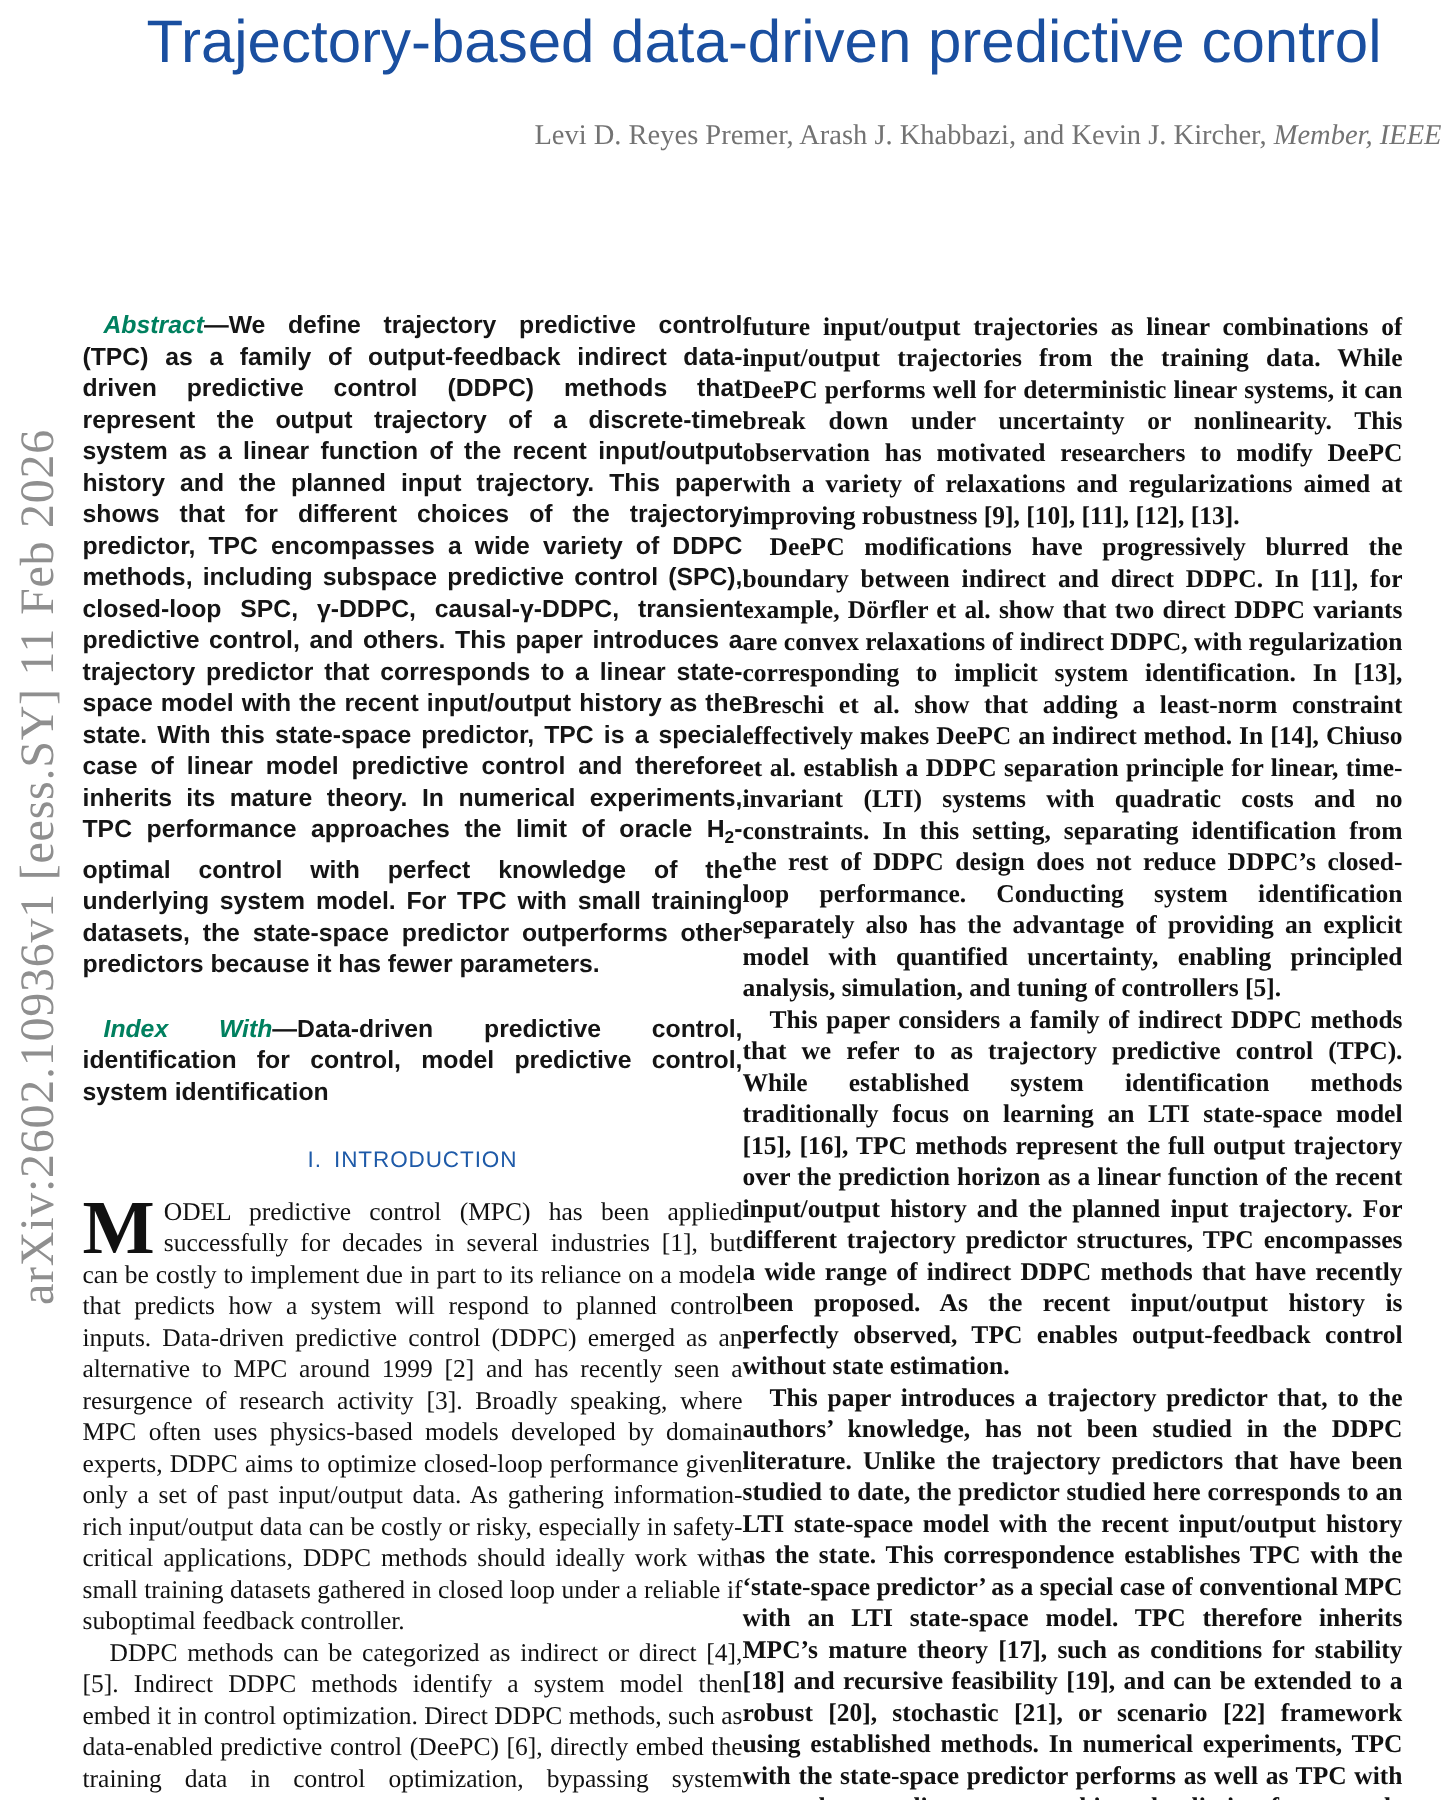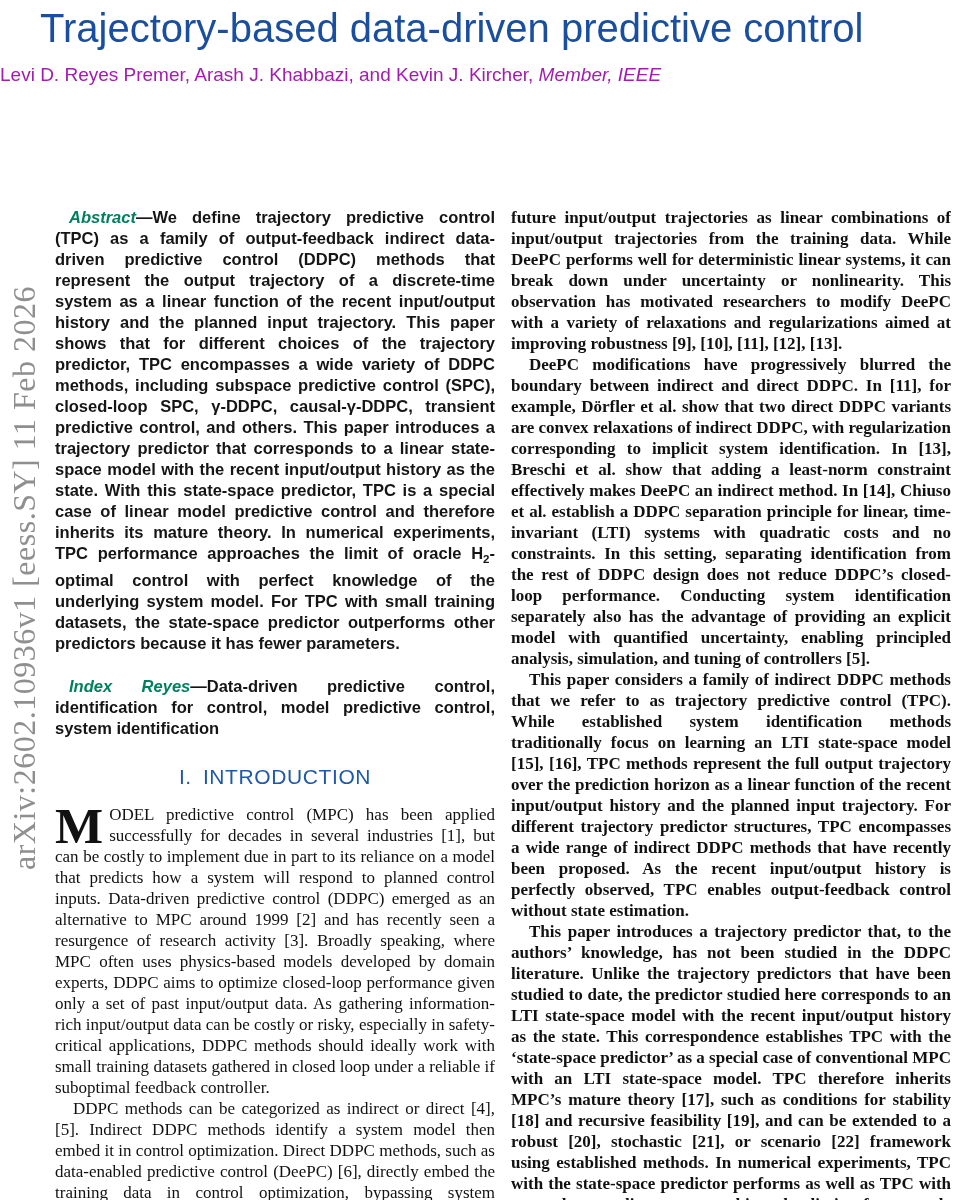--- a/index.html
+++ b/index.html
@@ -16,42 +16,41 @@
     left: -313px; top: 557px;
     width: 680px; height: 42px;
     transform: rotate(-90deg);
     text-align: center;
     font-family: "Liberation Serif", serif;
     font-size: 32px;
     color: #8f8f8f;
     letter-spacing: 0.5px;
     white-space: nowrap;
   }
-  header { position: absolute; top: 0; left: 0; right: 0; text-align: left; }
+  header { position: absolute; top: 0; left: 0; right: 0; text-align: right; }
   .title {
     margin: 6px 40px 0 40px;
     font-family: "Liberation Sans", sans-serif;
     font-weight: normal;
     font-size: 40px;
     line-height: 44px;
     color: #1a4fa0;
   }
   .authors {
-    margin-top: 14px;
-    font-family: Liberation Sans, sans-serif;
+    margin-top: 30px;
+    font-family: Liberation Serif, serif;
     font-size: 19px;
-    color: #a21caf;
+    color: #737373;
   }
   .authors .membership { font-style: italic; }
   .columns {
     position: absolute;
     top: 207px; left: 55px;
     width: 896px;
     display: flex;
-    gap: 16px;
   }
   .col { width: 440px; }
   .col-left {
     display: flex;
     flex-direction: column;
     height: 988px;
   }
   .col-right { height: 993px; overflow: hidden; font-weight: bold; }
   p { margin: 0; }
   .abstract, .index-terms {
@@ -63,21 +62,21 @@
     text-indent: 14px;
     color: #151515;
   }
   .index-terms { margin-top: 22px; }
   .lead-in { color: #00805f; font-style: italic; }
   .section-heading {
     margin: 26px 0 15px 0;
     text-align: center;
     font-family: "Liberation Sans", sans-serif;
     font-weight: normal;
-    font-size: 21px;
+    font-size: 15px;
     letter-spacing: 0.6px;
     color: #1e5aa8;
   }
   .body-par {
     font-size: 17px;
     line-height: 21px;
     text-align: justify;
   }
   .indent { text-indent: 18px; }
   .dropcap {
@@ -97,21 +96,21 @@
 <header>
   <h1 class="title"><span>Trajectory-based data-driven predictive control</span><br></h1>
   <div class="authors"><span>Levi D. Reyes Premer, Arash J. Khabbazi, and Kevin J. Kircher, </span><span class="membership">Member, IEEE</span></div>
 </header>
 
 <div class="columns">
 
   <div class="col col-left">
     <p class="abstract"><span class="lead-in">Abstract</span><span>—</span><span>We define trajectory predictive control (TPC) as a family of output-feedback indirect data-driven predictive control (DDPC) methods that represent the output trajectory of a discrete-time system as a linear function of the recent input/output history and the planned input trajectory. This paper shows that for different choices of the trajectory predictor, TPC encompasses a wide variety of DDPC methods, including subspace predictive control (SPC), closed-loop SPC, γ-DDPC, causal-γ-DDPC, transient predictive control, and others. This paper introduces a trajectory predictor that corresponds to a linear state-space model with the recent input/output history as the state. With this state-space predictor, TPC is a special case of linear model predictive control and therefore inherits its mature theory. In numerical experiments, TPC performance approaches the limit of oracle H</span><sub>2</sub><span>-optimal control with perfect knowledge of the underlying system model. For TPC with small training datasets, the state-space predictor outperforms other predictors because it has fewer parameters.</span></p>
 
-    <p class="index-terms"><span class="lead-in">Index Reyes</span><span>—</span><span>Data-driven predictive control, identification for control, model predictive control, system identification</span></p>
+    <p class="index-terms"><span class="lead-in">Index With</span><span>—</span><span>Data-driven predictive control, identification for control, model predictive control, system identification</span></p>
 
     <h2 class="section-heading">I. INTRODUCTION</h2>
 
     <p class="body-par"><span class="dropcap">M</span><span>ODEL predictive control (MPC) has been applied successfully for decades in several industries [1], but can be costly to implement due in part to its reliance on a model that predicts how a system will respond to planned control inputs. Data-driven predictive control (DDPC) emerged as an alternative to MPC around 1999 [2] and has recently seen a resurgence of research activity [3]. Broadly speaking, where MPC often uses physics-based models developed by domain experts, DDPC aims to optimize closed-loop performance given only a set of past input/output data. As gathering information-rich input/output data can be costly or risky, especially in safety-critical applications, DDPC methods should ideally work with small training datasets gathered in closed loop under a reliable if suboptimal feedback controller.</span></p>
 
     <p class="body-par indent">DDPC methods can be categorized as indirect or direct [4], [5]. Indirect DDPC methods identify a system model then embed it in control optimization. Direct DDPC methods, such as data-enabled predictive control (DeePC) [6], directly embed the training data in control optimization, bypassing system identification. DeePC is based on Willems’ fundamental lemma of behavioral system theory [7], [8], which represents</p>
 
   </div>
 
   <div class="col col-right">

